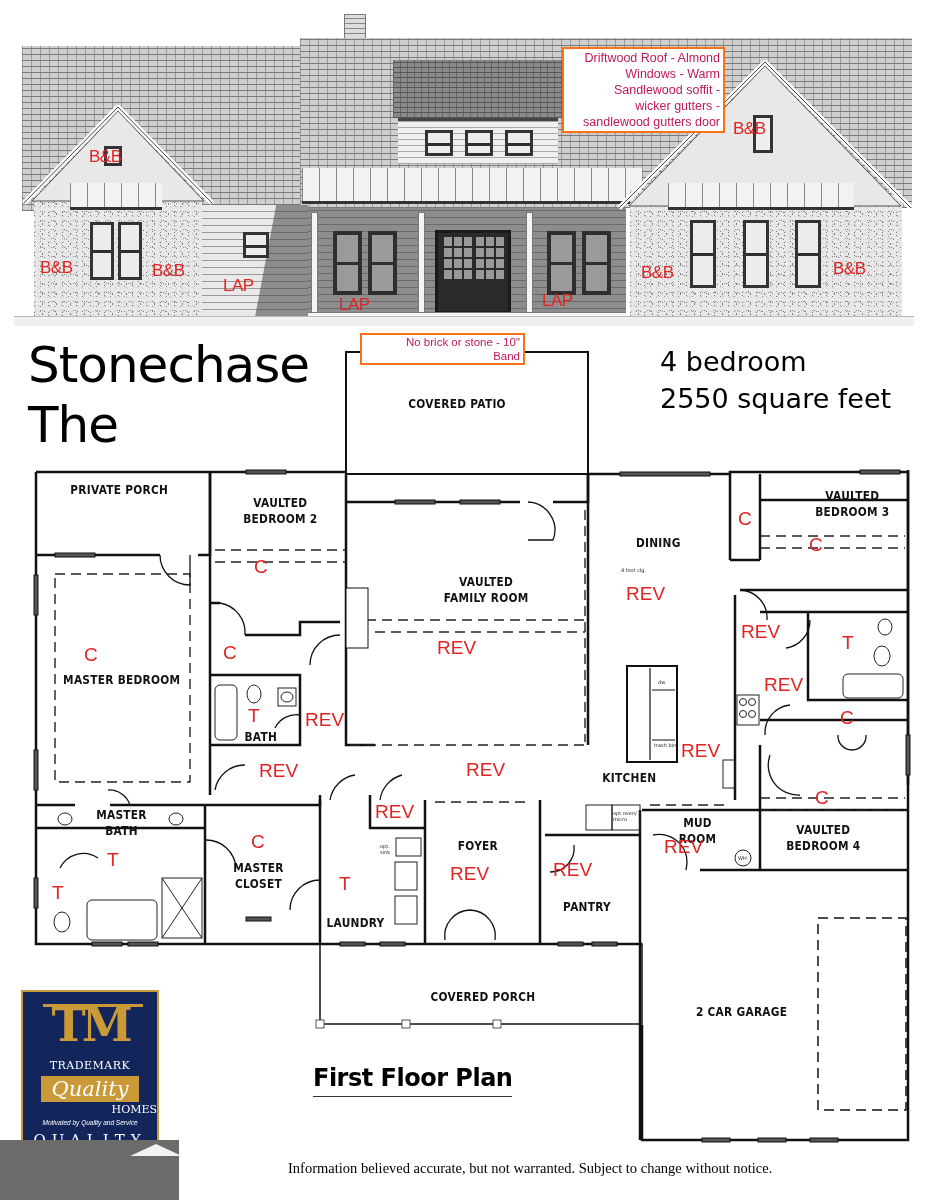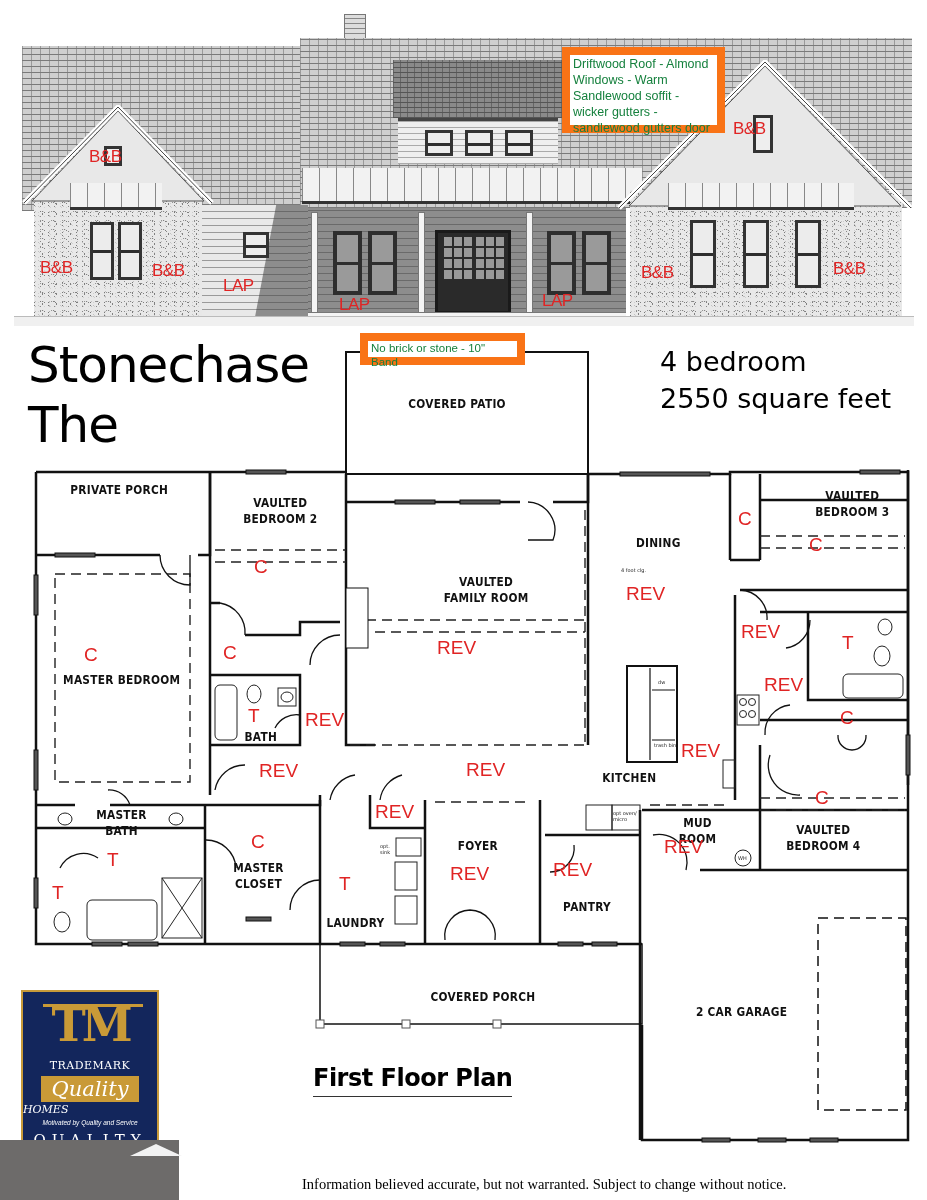--- a/index.html
+++ b/index.html
@@ -42,23 +42,24 @@
     border-bottom: 3px solid #333;
   }
   .win {
     position: absolute; background: #9a9a9a; border: 4px solid #2e2e2e;
   }
   .win::after { content: ""; position: absolute; left: 0; right: 0; top: 48%; height: 3px; background: #2e2e2e; }
   .win-white { background: #ececec; border: 3px solid #333; }
   .post { position: absolute; width: 7px; background: #f4f4f4; border: 1px solid #777; }
 
   .note-box {
-    position: absolute; background: #fff; border: 8px solid #f97316;
-    color: #15803d; font-family: "Liberation Sans", sans-serif; line-height: 1.15;
+    position: absolute; background: #fff; border: 2px solid #f97316;
+    color: #be185d; font-family: "Liberation Sans", sans-serif; line-height: 1.15;
     padding: 1px 3px;
+    text-align: right;
   }
   .mat {
     position: absolute; color: #e02424; font-family: "Liberation Sans", sans-serif;
     font-size: 17px; letter-spacing: -0.5px;
   }
 
   
   .title {
     position: absolute; left: 28px; top: 335px; font-family: "DejaVu Sans", sans-serif;
     font-size: 50px; line-height: 60px; color: #000; letter-spacing: -1px;
@@ -93,41 +94,41 @@
     border: 2px solid #c79a3a; overflow: hidden;
   }
   .tm-letters { position: absolute; left: 0; right: 0; top: 8px; text-align: center; color: #c99a37;
     font-family: "DejaVu Serif", serif; font-size: 46px; font-weight: bold; letter-spacing: -4px; line-height: 50px; }
   .tm-roof { position: absolute; left: 20px; top: 12px; width: 100px; height: 3px; background: #c99a37; }
   .tm-trademark { position: absolute; left: 0; right: 0; top: 67px; text-align: center; color: #fff;
     font-family: "DejaVu Serif", serif; font-size: 11px; letter-spacing: 0.5px; }
   .tm-band { position: absolute; left: 18px; right: 18px; top: 84px; height: 26px; background: #c99a37; }
   .tm-quality { position: absolute; left: 0; right: 0; top: 84px; text-align: center; color: #fff;
     font-family: "DejaVu Serif", serif; font-style: italic; font-size: 21px; line-height: 26px; }
-  .tm-homes { position: absolute; left: 0; right: 0; top: 111px; text-align: left; color: #fff;
-    font-family: "DejaVu Serif", serif; font-size: 11px; font-style: italic; }
+  .tm-homes { position: absolute; left: 0; right: 0; top: 111px; text-align: right; color: #fff;
+    font-family: "DejaVu Serif", serif; font-size: 11px; }
   .tm-tag { position: absolute; left: 0; right: 0; top: 127px; text-align: center; color: #fff;
     font-family: "Liberation Sans", sans-serif; font-style: italic; font-size: 6.5px; }
   .tm-quality2 { position: absolute; left: 0; right: 0; top: 139px; text-align: center; color: #fff;
     font-family: "DejaVu Serif", serif; font-size: 15px; letter-spacing: 6px; }
 
   .gmls-logo {
     position: absolute; left: 0; top: 1140px; width: 179px; height: 60px; background: #6d6b6a;
   }
   .gmls-roof { position: absolute; left: 130px; top: 4px; width: 0; height: 0;
     border-left: 26px solid transparent; border-right: 26px solid transparent; border-bottom: 12px solid #f2f2f2; }
   .gmls-main { position: absolute; left: 4px; top: 14px; font-family: "Liberation Sans", sans-serif;
     font-size: 27px; letter-spacing: -0.5px; color: #f1f1f1; line-height: 30px; white-space: nowrap; }
   .gmls-main .mls { color: #c8a66a; }
   .gmls-sub { position: absolute; left: 24px; top: 44px; font-family: "Liberation Sans", sans-serif;
     font-size: 7.5px; letter-spacing: 2px; color: #bdbdbd; font-weight: bold; margin-top: 16px; }
 
   .disclaimer {
-    position: absolute; left: 302px; top: 1160px; font-family: "Liberation Serif", serif;
-    font-size: 14.5px; color: #000; white-space: nowrap; margin-top: 16px;
+    position: absolute; left: 288px; top: 1160px; font-family: "Liberation Serif", serif;
+    font-size: 14.5px; color: #000; white-space: nowrap;
   }
 </style>
 </head>
 <body>
 
 <div class="elevation">
 
   <div class="abs" style="left:344px;top:14px;width:22px;height:26px;background:#ddd;background-image:repeating-linear-gradient(0deg,#888 0 1px,transparent 1px 5px);border:1px solid #777;"></div>
 
   <div class="abs shingle" style="left:22px;top:46px;width:280px;height:165px;"></div>

